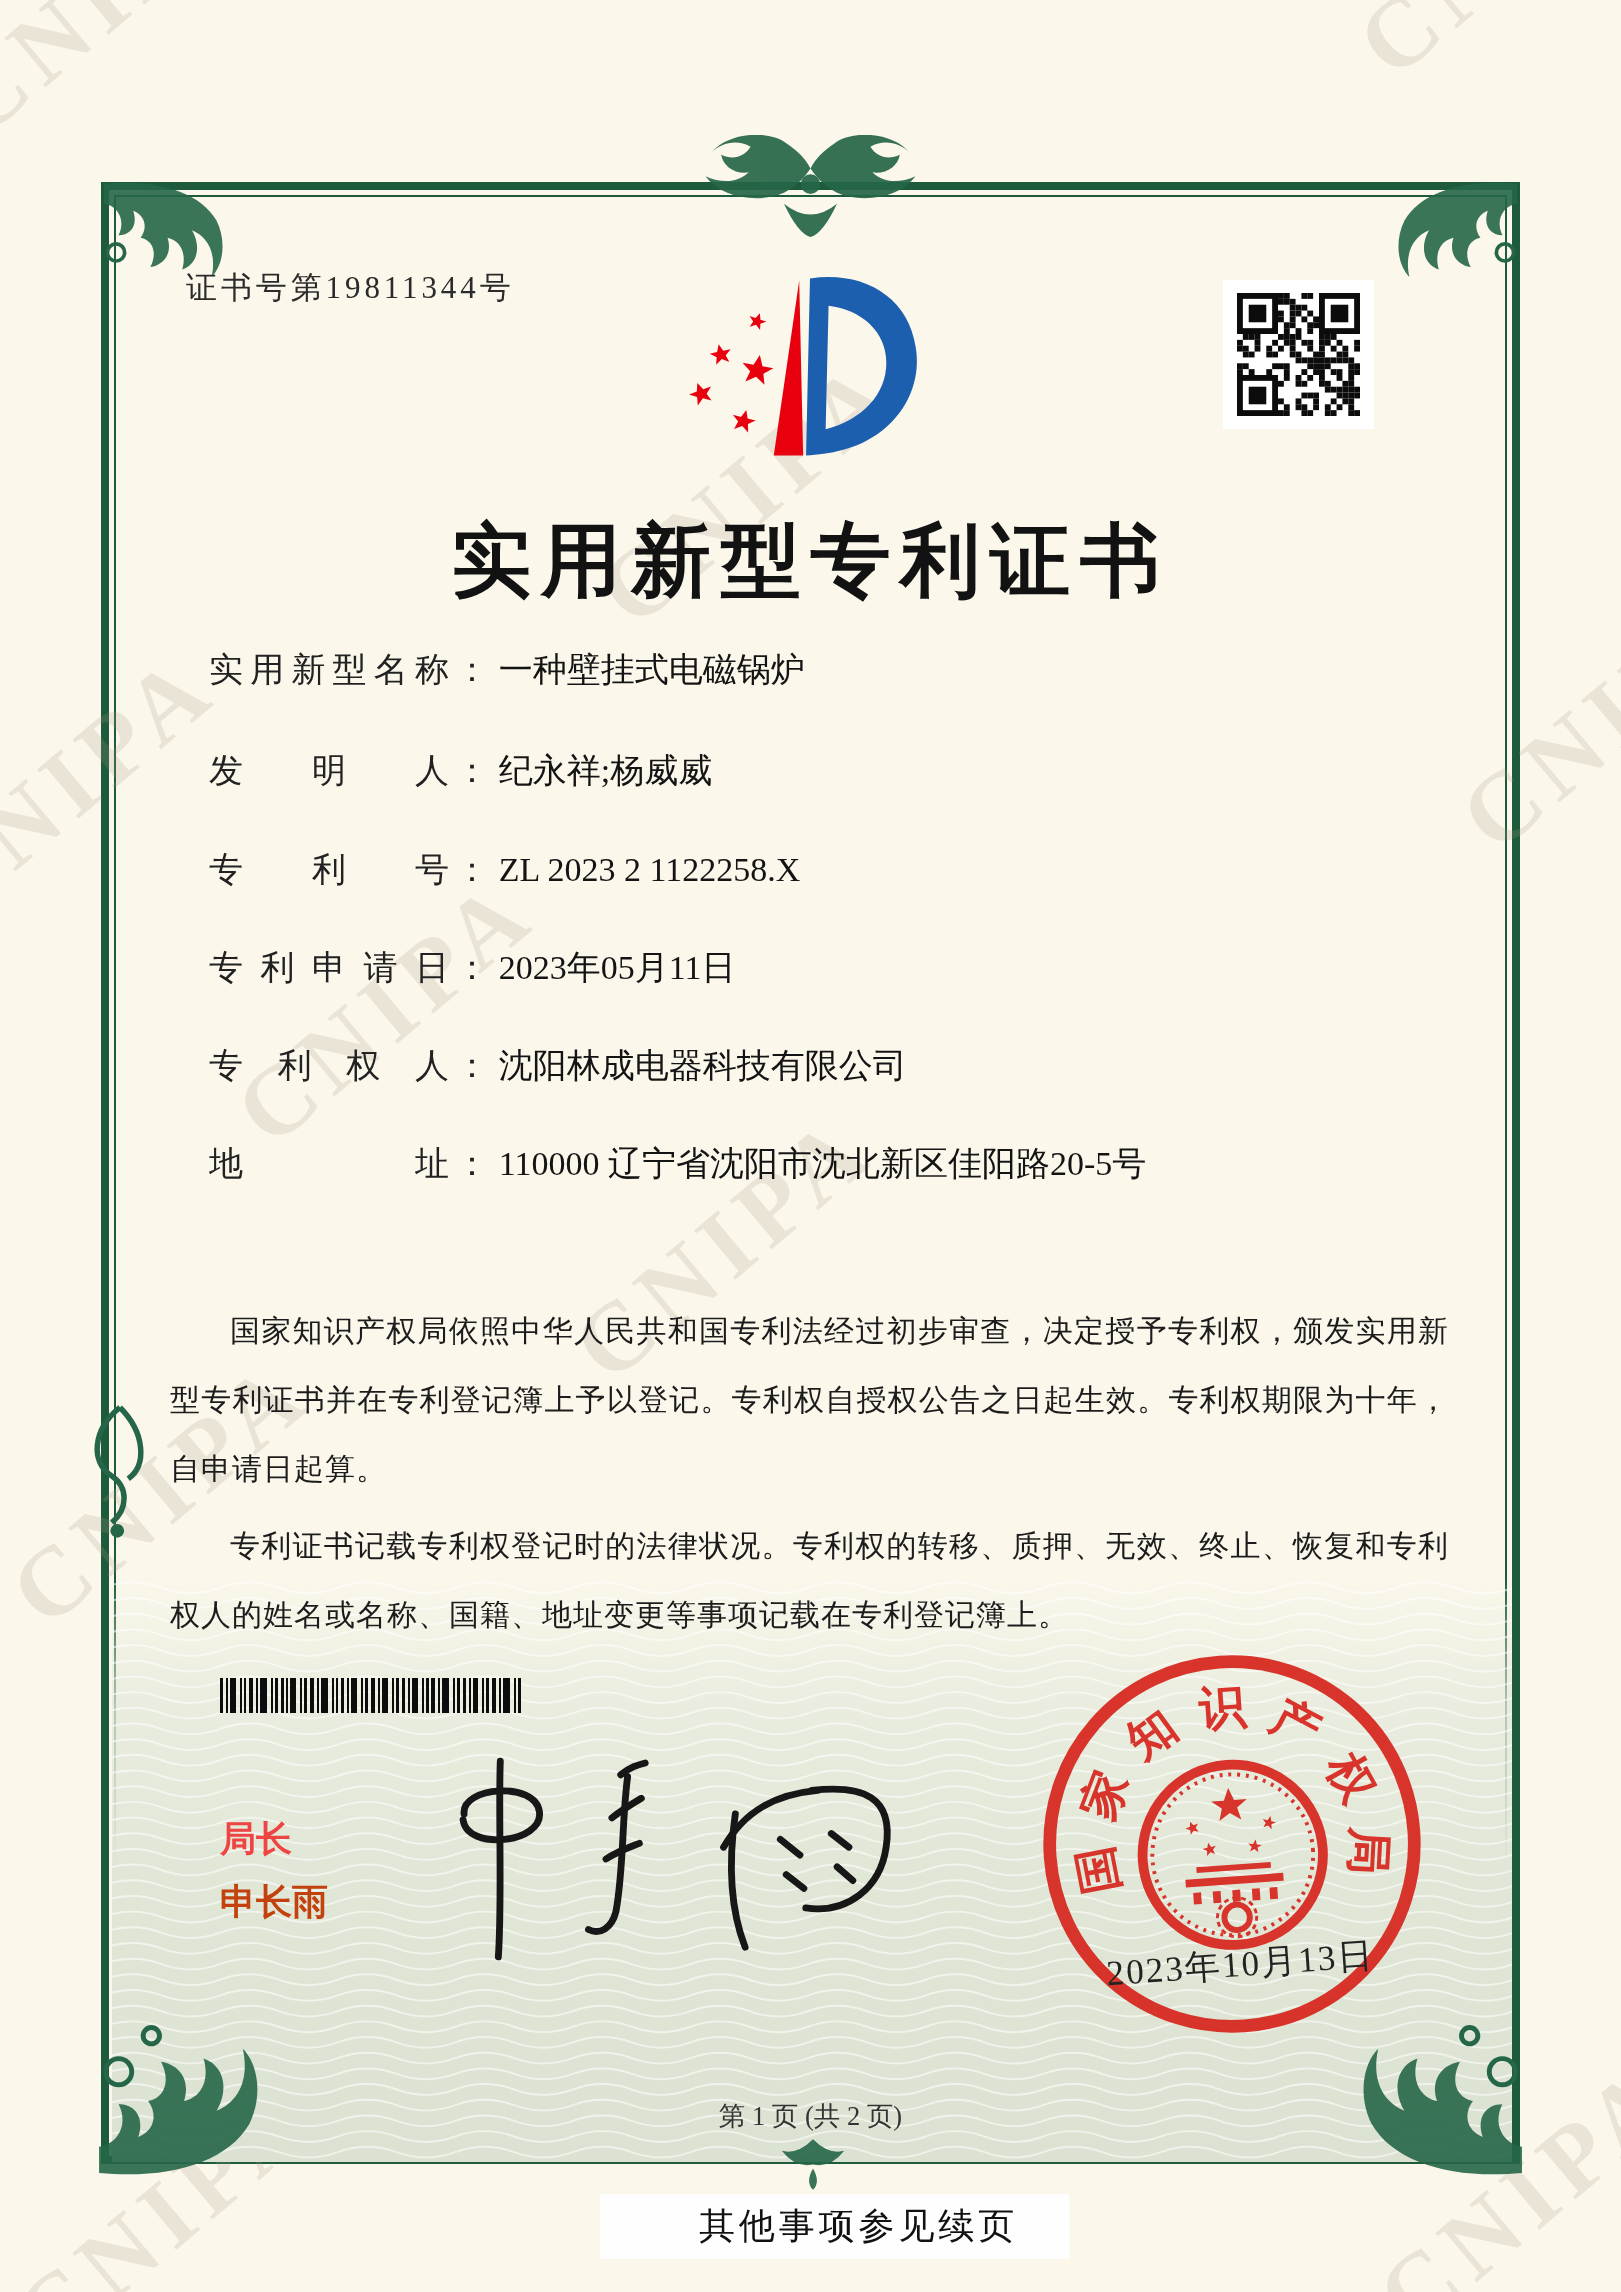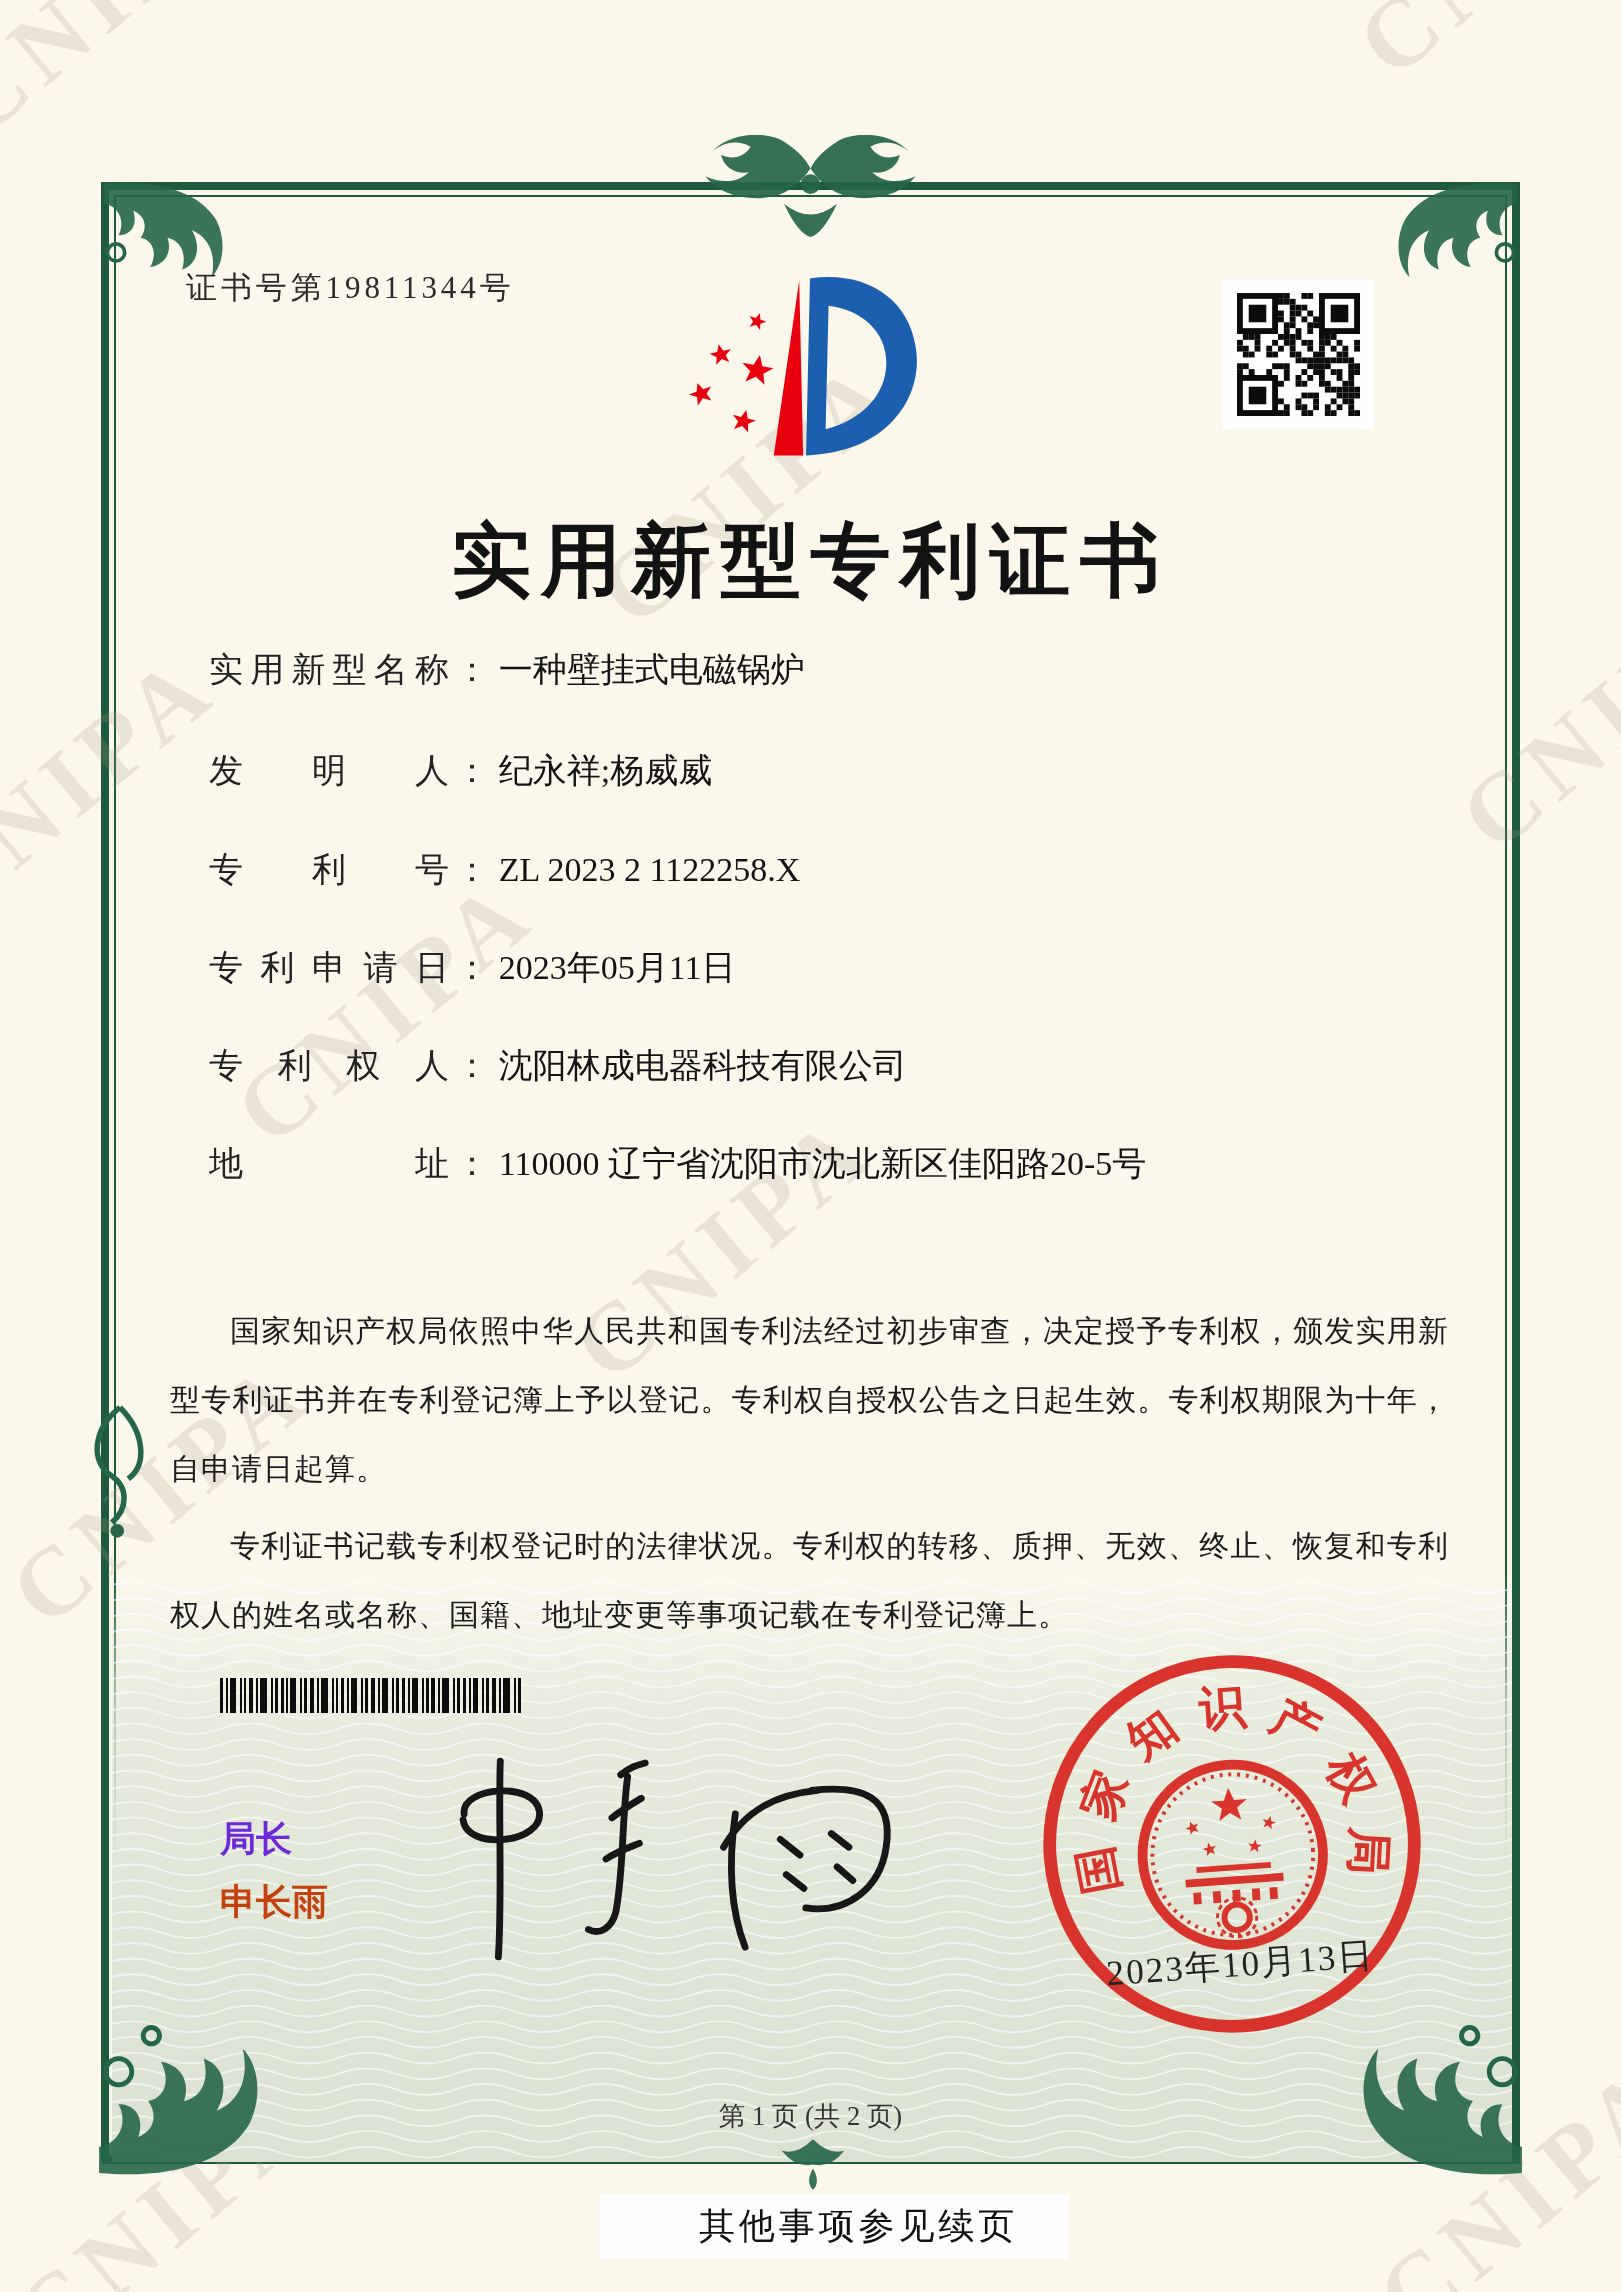--- a/index.html
+++ b/index.html
@@ -41,21 +41,21 @@
 
   
   .zone{position:absolute;left:112px;top:1576px;width:1400px;height:586px;z-index:2;
         background:linear-gradient(180deg,rgba(227,233,218,0) 0%,rgba(227,233,218,.75) 22%,#e1e7d7 50%,#dce2d1 100%);}
   .zone svg{position:absolute;left:0;top:0;}
 
   .barcode{position:absolute;left:220px;top:1678px;width:361px;height:35px;z-index:3;font-size:0;}
   .barcode i{display:inline-block;height:35px;background:#0c0c0c;}
 
   .signer-title{position:absolute;left:220px;top:1815px;font-family:"Liberation Sans",sans-serif;
-                font-weight:600;font-size:36px;color:#6d28d9;z-index:4;}
+                font-weight:600;font-size:36px;color:#ef4444;z-index:4;}
   .signer-name{position:absolute;left:220px;top:1878px;font-family:"Liberation Sans",sans-serif;
                font-weight:600;font-size:36px;color:#c2410c;z-index:4;}
   .signature{position:absolute;left:420px;top:1753px;z-index:4;}
 
   .seal{position:absolute;left:1035px;top:1647px;width:394px;height:394px;z-index:5;transform:rotate(-4deg);}
   .sealchar{font-family:"Liberation Serif",serif;font-weight:bold;font-size:48px;fill:#d7261f;}
   .sealdate{font-family:"Liberation Serif",serif;font-size:36px;fill:#141414;letter-spacing:2px;}
 
   .page-footer{position:absolute;left:0;top:2098px;width:100%;text-align:center;
                font-size:26.5px;color:#333;z-index:4;}

